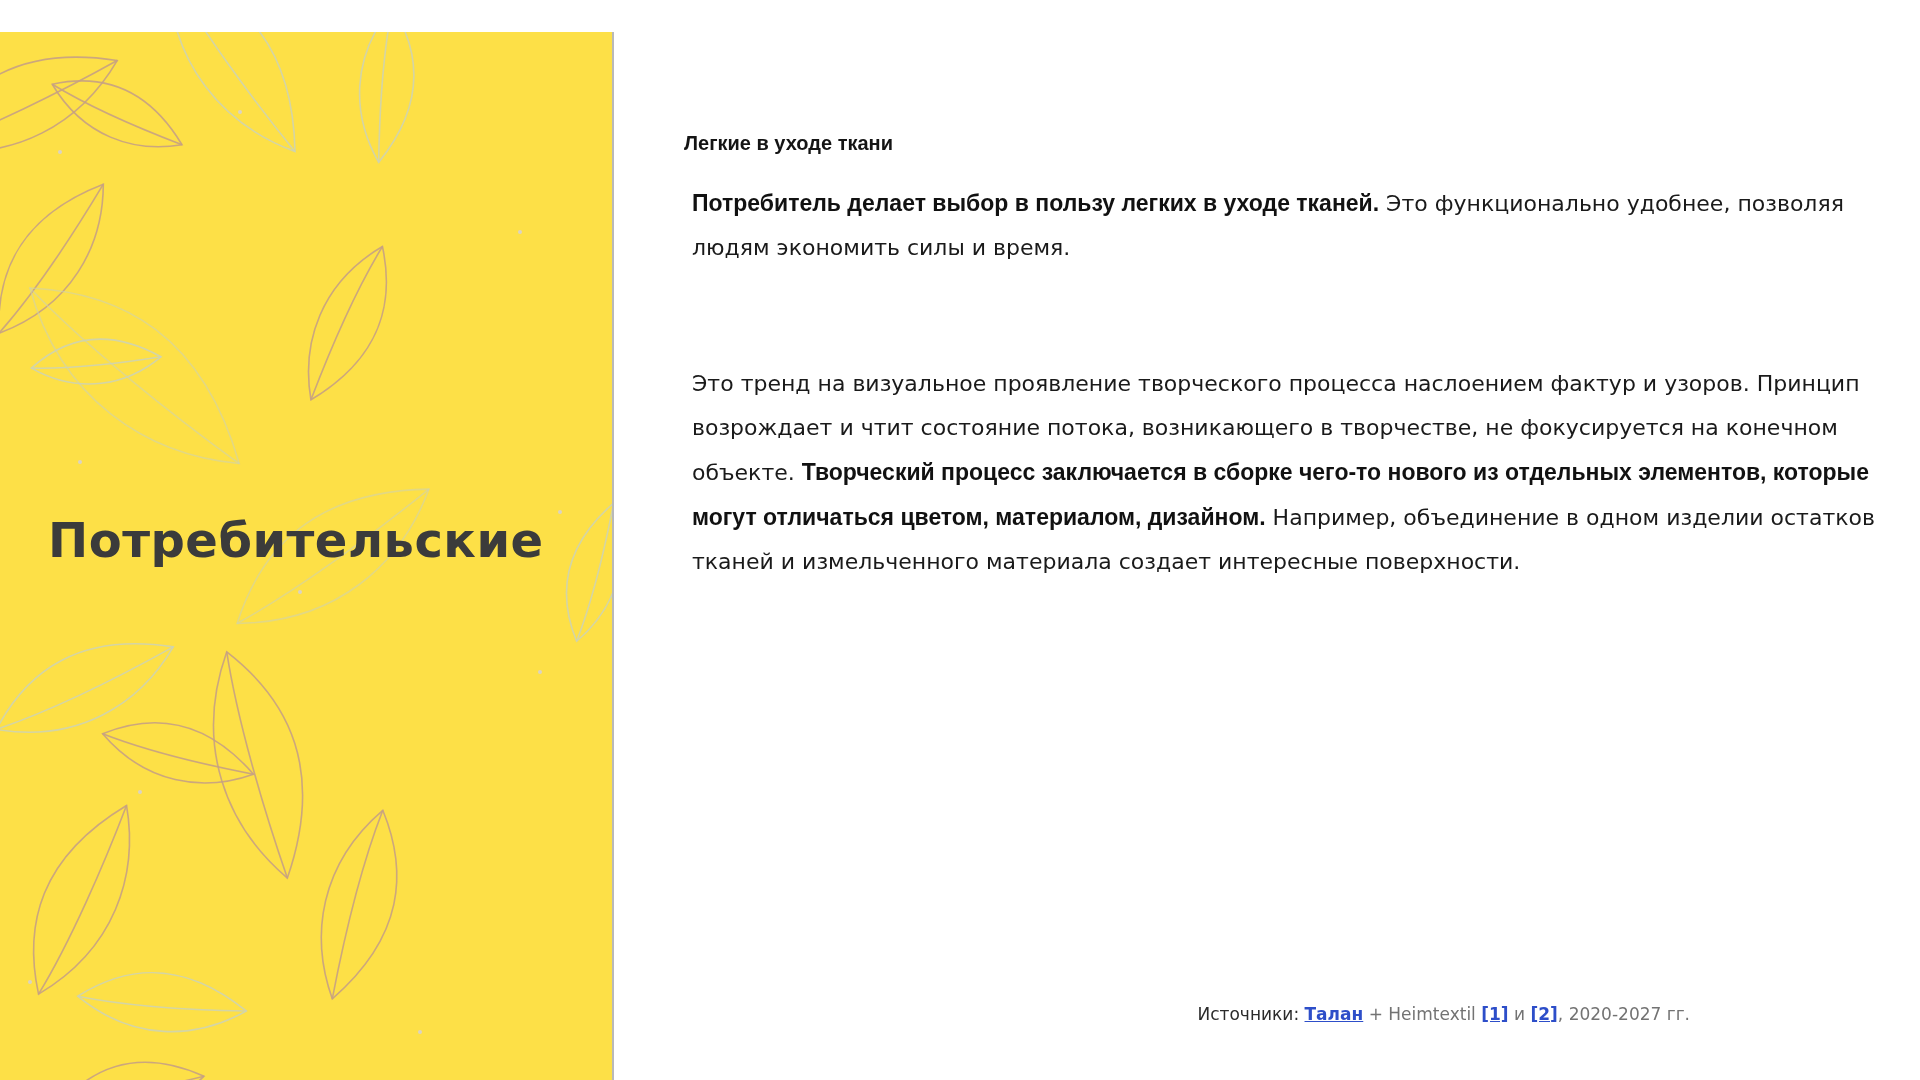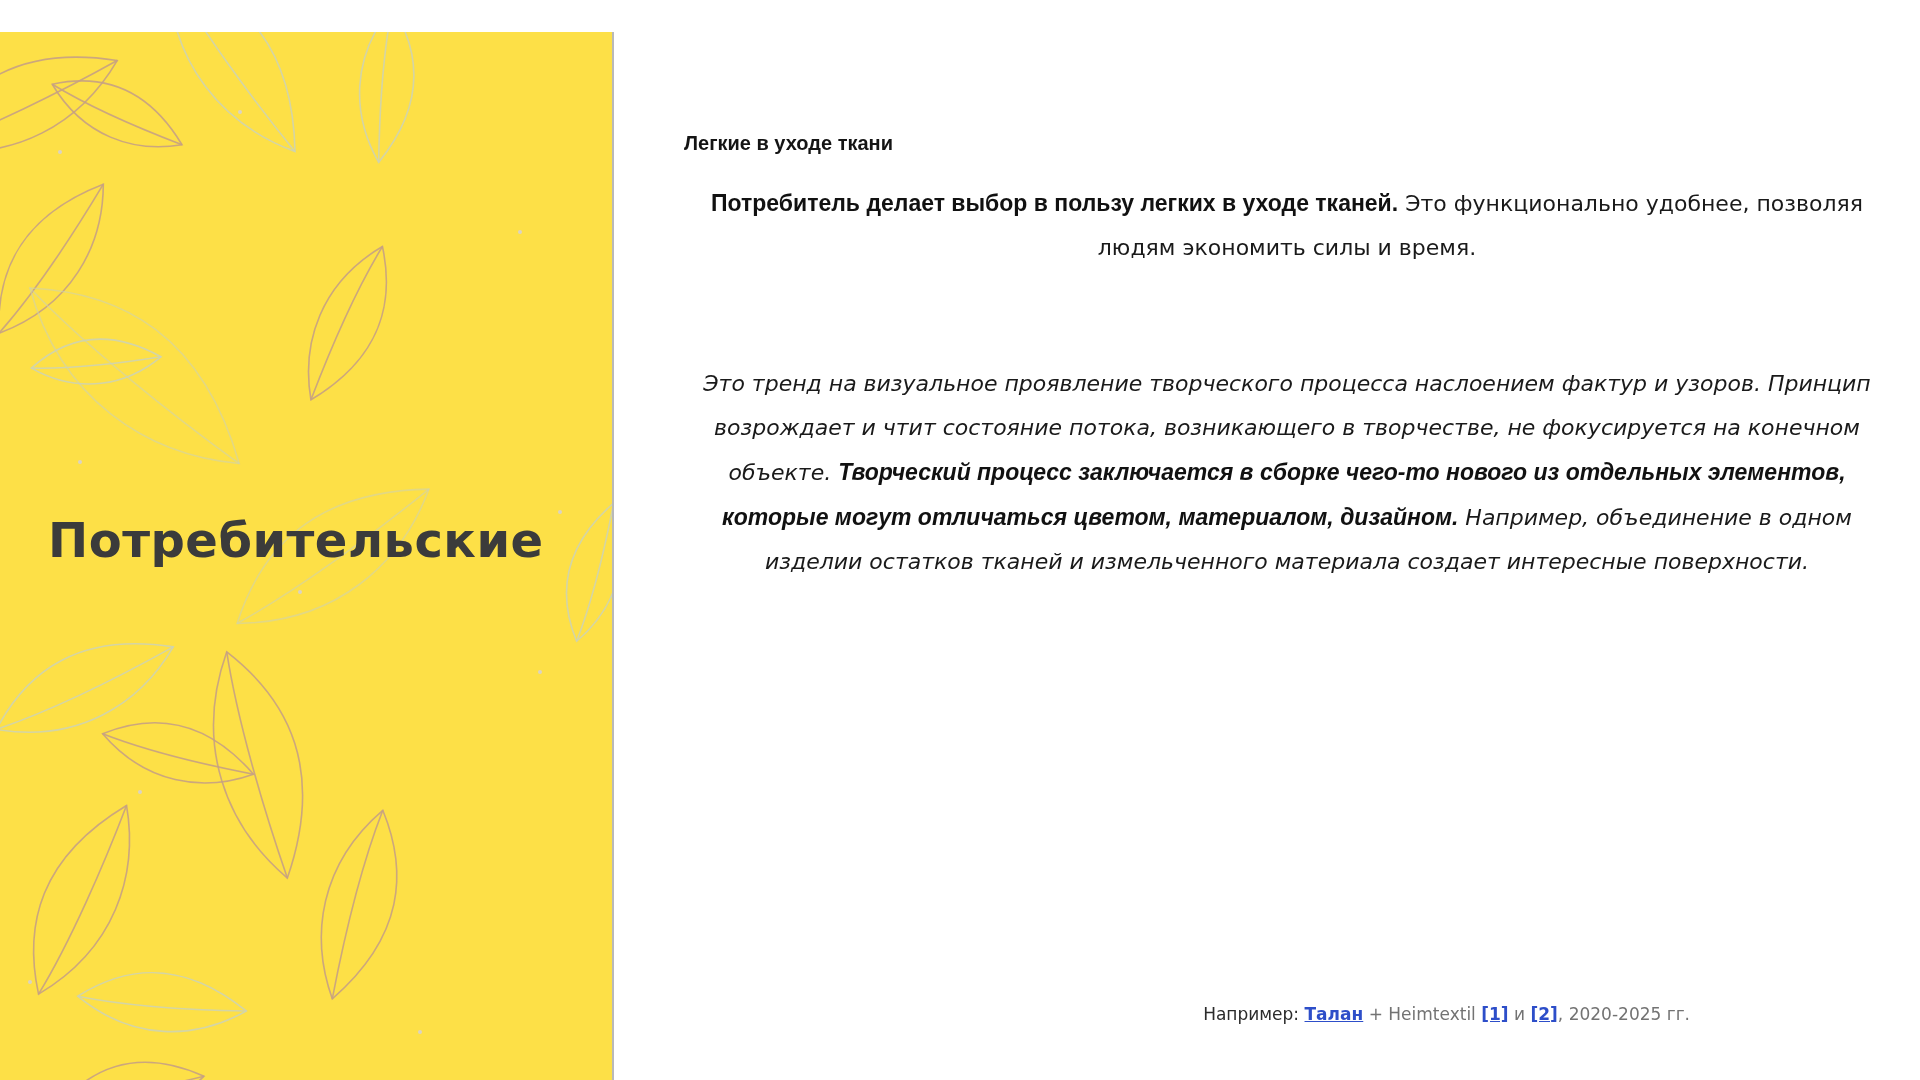--- a/index.html
+++ b/index.html
@@ -14,23 +14,23 @@
     font-family:"DejaVu Sans",sans-serif;font-size:48px;font-weight:bold;
     color:#3b3b3b;letter-spacing:.5px;white-space:nowrap;}
   .bottom-bar{position:absolute;left:0;bottom:0;width:612px;height:9px;background:#141414;}
 
   
   .content{position:absolute;left:684px;top:0;width:1206px;height:1080px;}
   section{position:absolute;left:0;width:1206px;}
   .sec-1{top:132px;} .sec-2{top:334px;} .sec-3{top:720px;}
   h2{margin:0;font-family:"Liberation Sans",sans-serif;font-size:20px;
      font-weight:bold;color:#141414;}
-  .sec-1 p{margin-top:26px;} .sec-2 p{margin-top:28px;font-style:italic;} .sec-3 p{margin-top:26px;}
-  p{margin:0;font-family:"DejaVu Sans",sans-serif;font-size:22px;line-height:44px;
-    color:#1a1a1a;text-align:center;}
+  .sec-1 p{margin-top:26px;} .sec-2 p{margin-top:28px;} .sec-3 p{margin-top:26px;}
+  p{margin:8px;font-family:"DejaVu Sans",sans-serif;font-size:22px;line-height:44px;
+    color:#1a1a1a;text-align:left;}
   p b{font-family:"Liberation Sans",sans-serif;font-weight:bold;font-size:23px;color:#111;}
 
   
   .sources{position:absolute;right:200px;top:1004px;white-space:nowrap;
     font-family:"DejaVu Sans",sans-serif;font-size:17px;color:#2b2b2b;}
   .sources a{color:#2d4ec9;font-weight:bold;text-decoration:underline;cursor:pointer;text-align:center;}
   .sources .sage{color:#737373;font-weight:normal;}
 </style>
 </head>
 <body>
@@ -90,16 +90,16 @@
     <section class="sec-1">
       <h2>Легкие в уходе ткани</h2>
       <p><b>Потребитель делает выбор в пользу легких в уходе тканей.</b><span> Это функционально удобнее, позволяя людям экономить силы и время.</span></p>
     </section>
 
     <section class="sec-2">
       <p><span>Это тренд на визуальное проявление творческого процесса наслоением фактур и узоров. Принцип возрождает и чтит состояние потока, возникающего в творчестве, не фокусируется на конечном объекте. </span><b>Творческий процесс заключается в сборке чего-то нового из отдельных элементов, которые могут отличаться цветом, материалом, дизайном.</b><span> Например, объединение в одном изделии остатков тканей и измельченного материала создает интересные поверхности.</span></p>
     </section>
 
 
-    <footer class="sources"><span>Например: </span><a>Талан</a><span class="sage"> + Heimtextil </span><a>[1]</a><span class="sage"> и </span><a>[2]</a><span class="sage">, 2020-2025 гг.</span></footer>
+    <footer class="sources"><span>Источники: </span><a>Талан</a><span class="sage"> + Heimtextil </span><a>[1]</a><span class="sage"> и </span><a>[2]</a><span class="sage">, 2020-2027 гг.</span></footer>
 
   </main>
 </div>
 
 </body></html>

